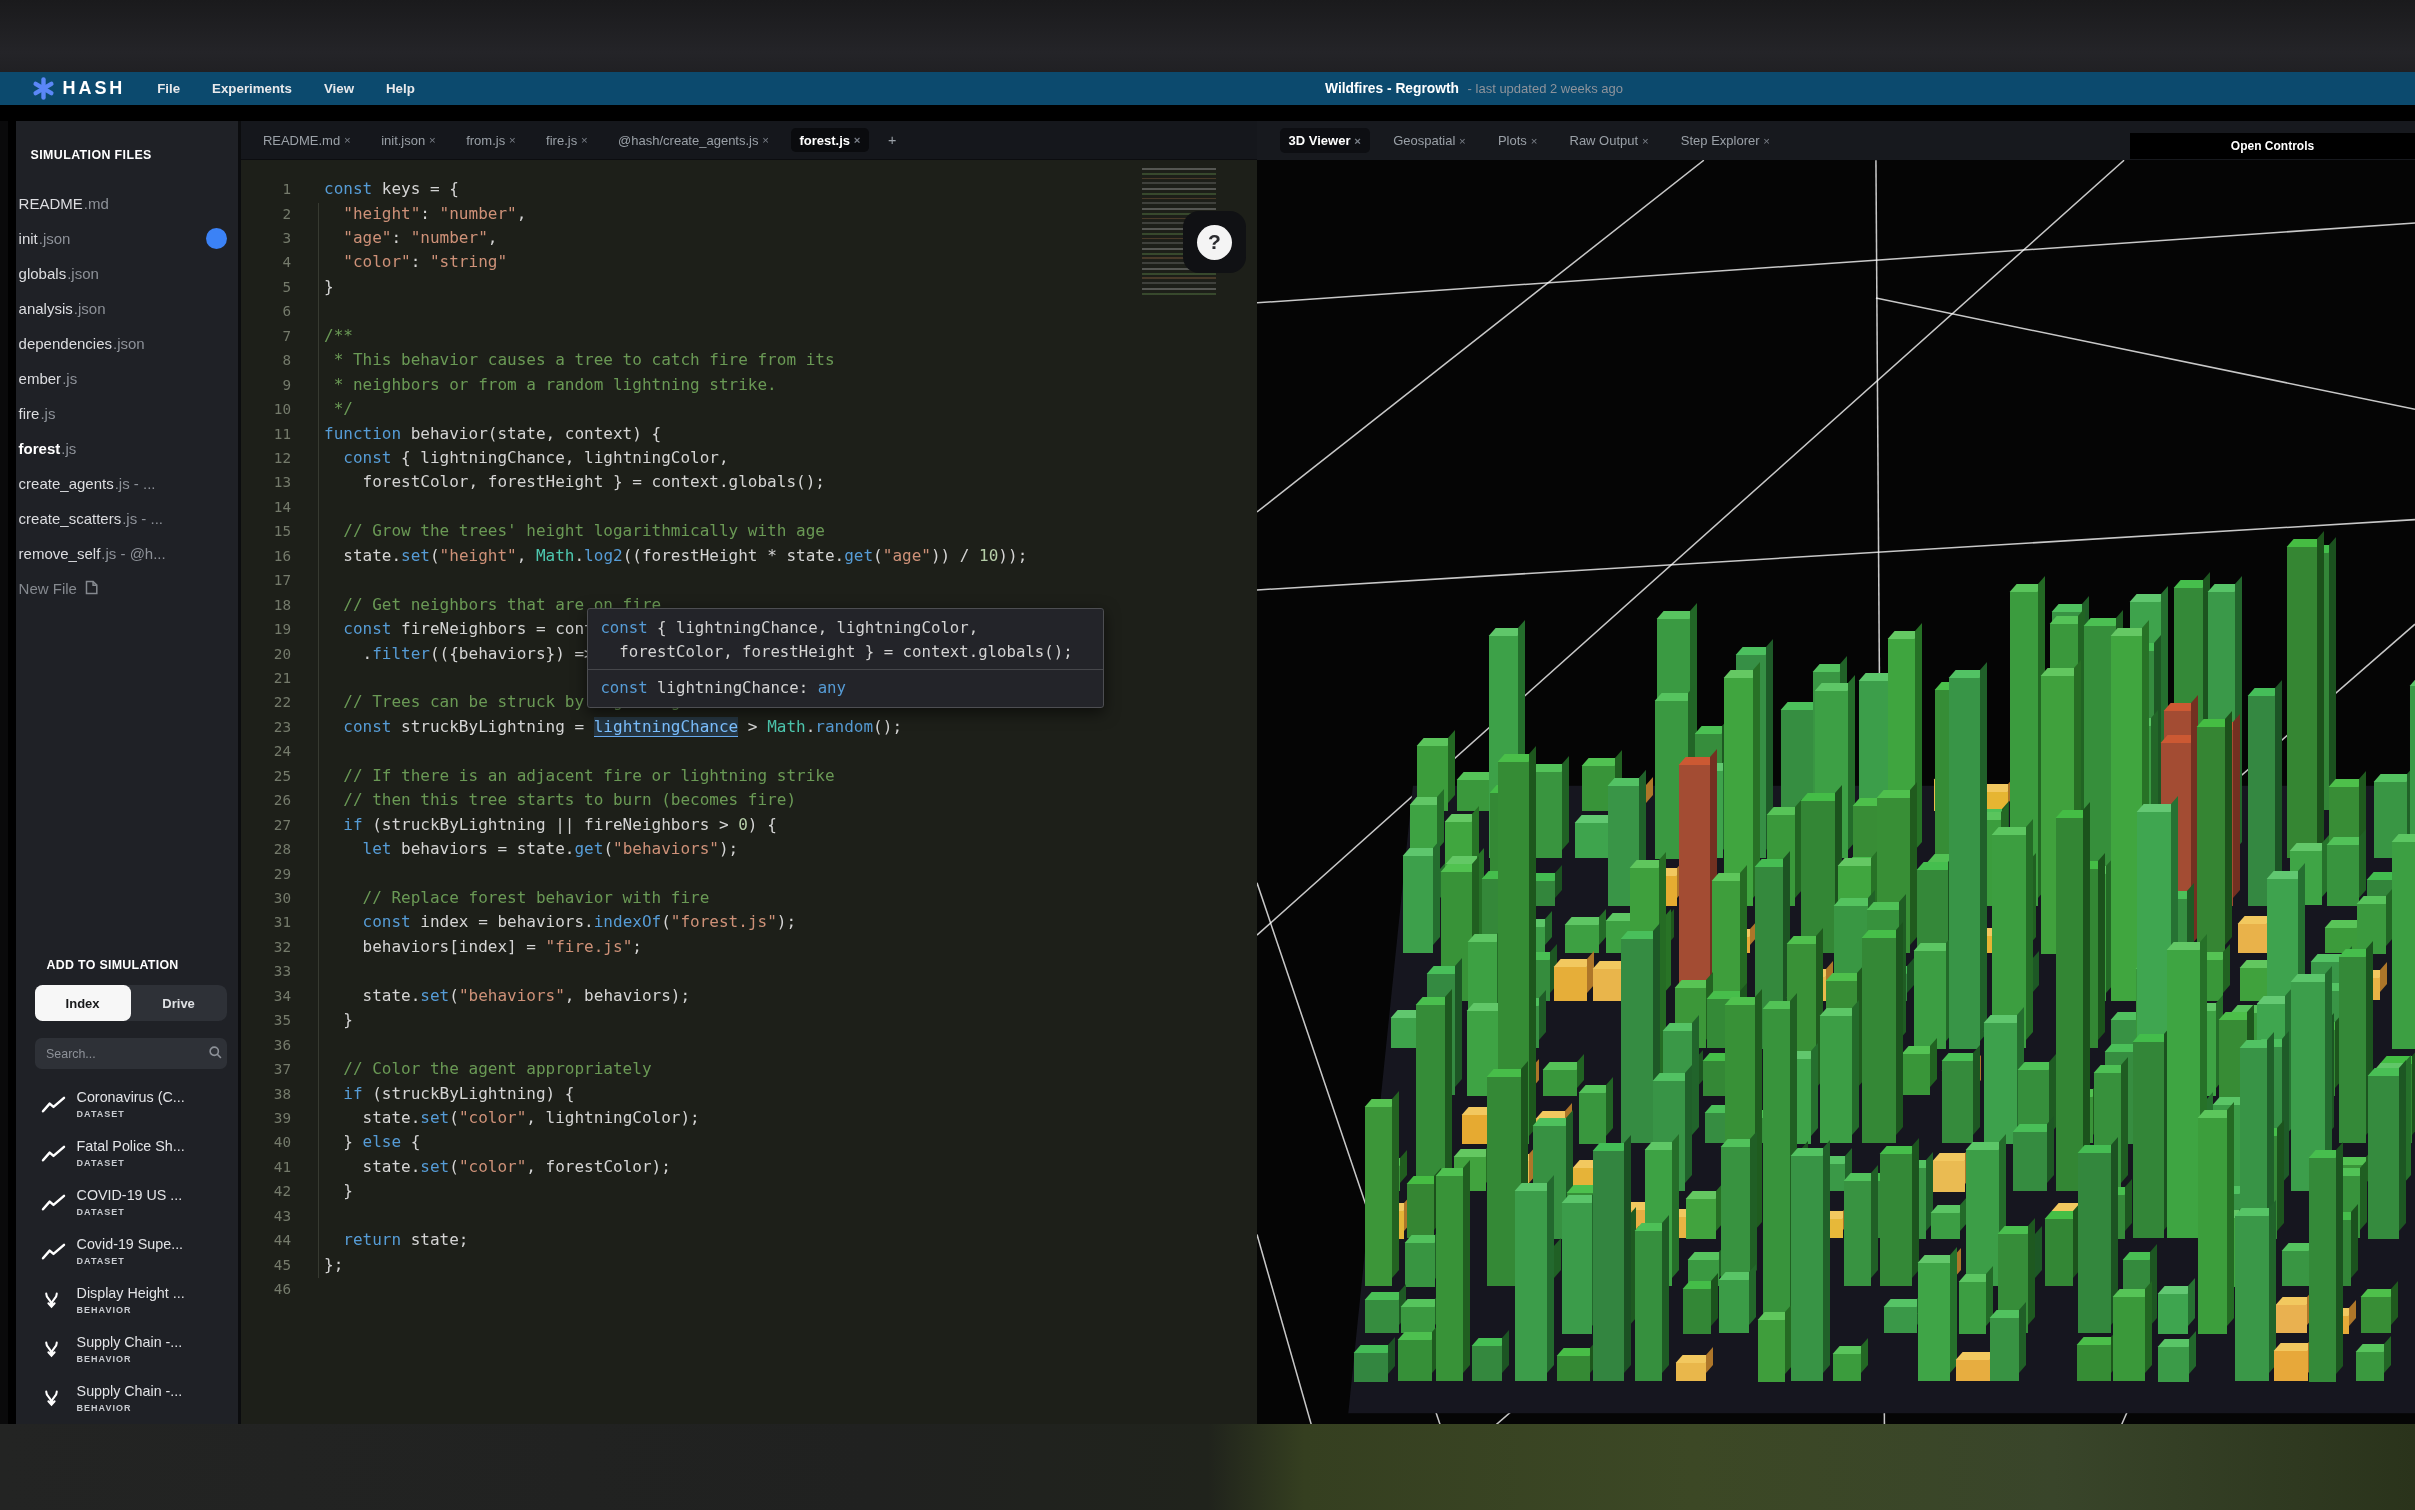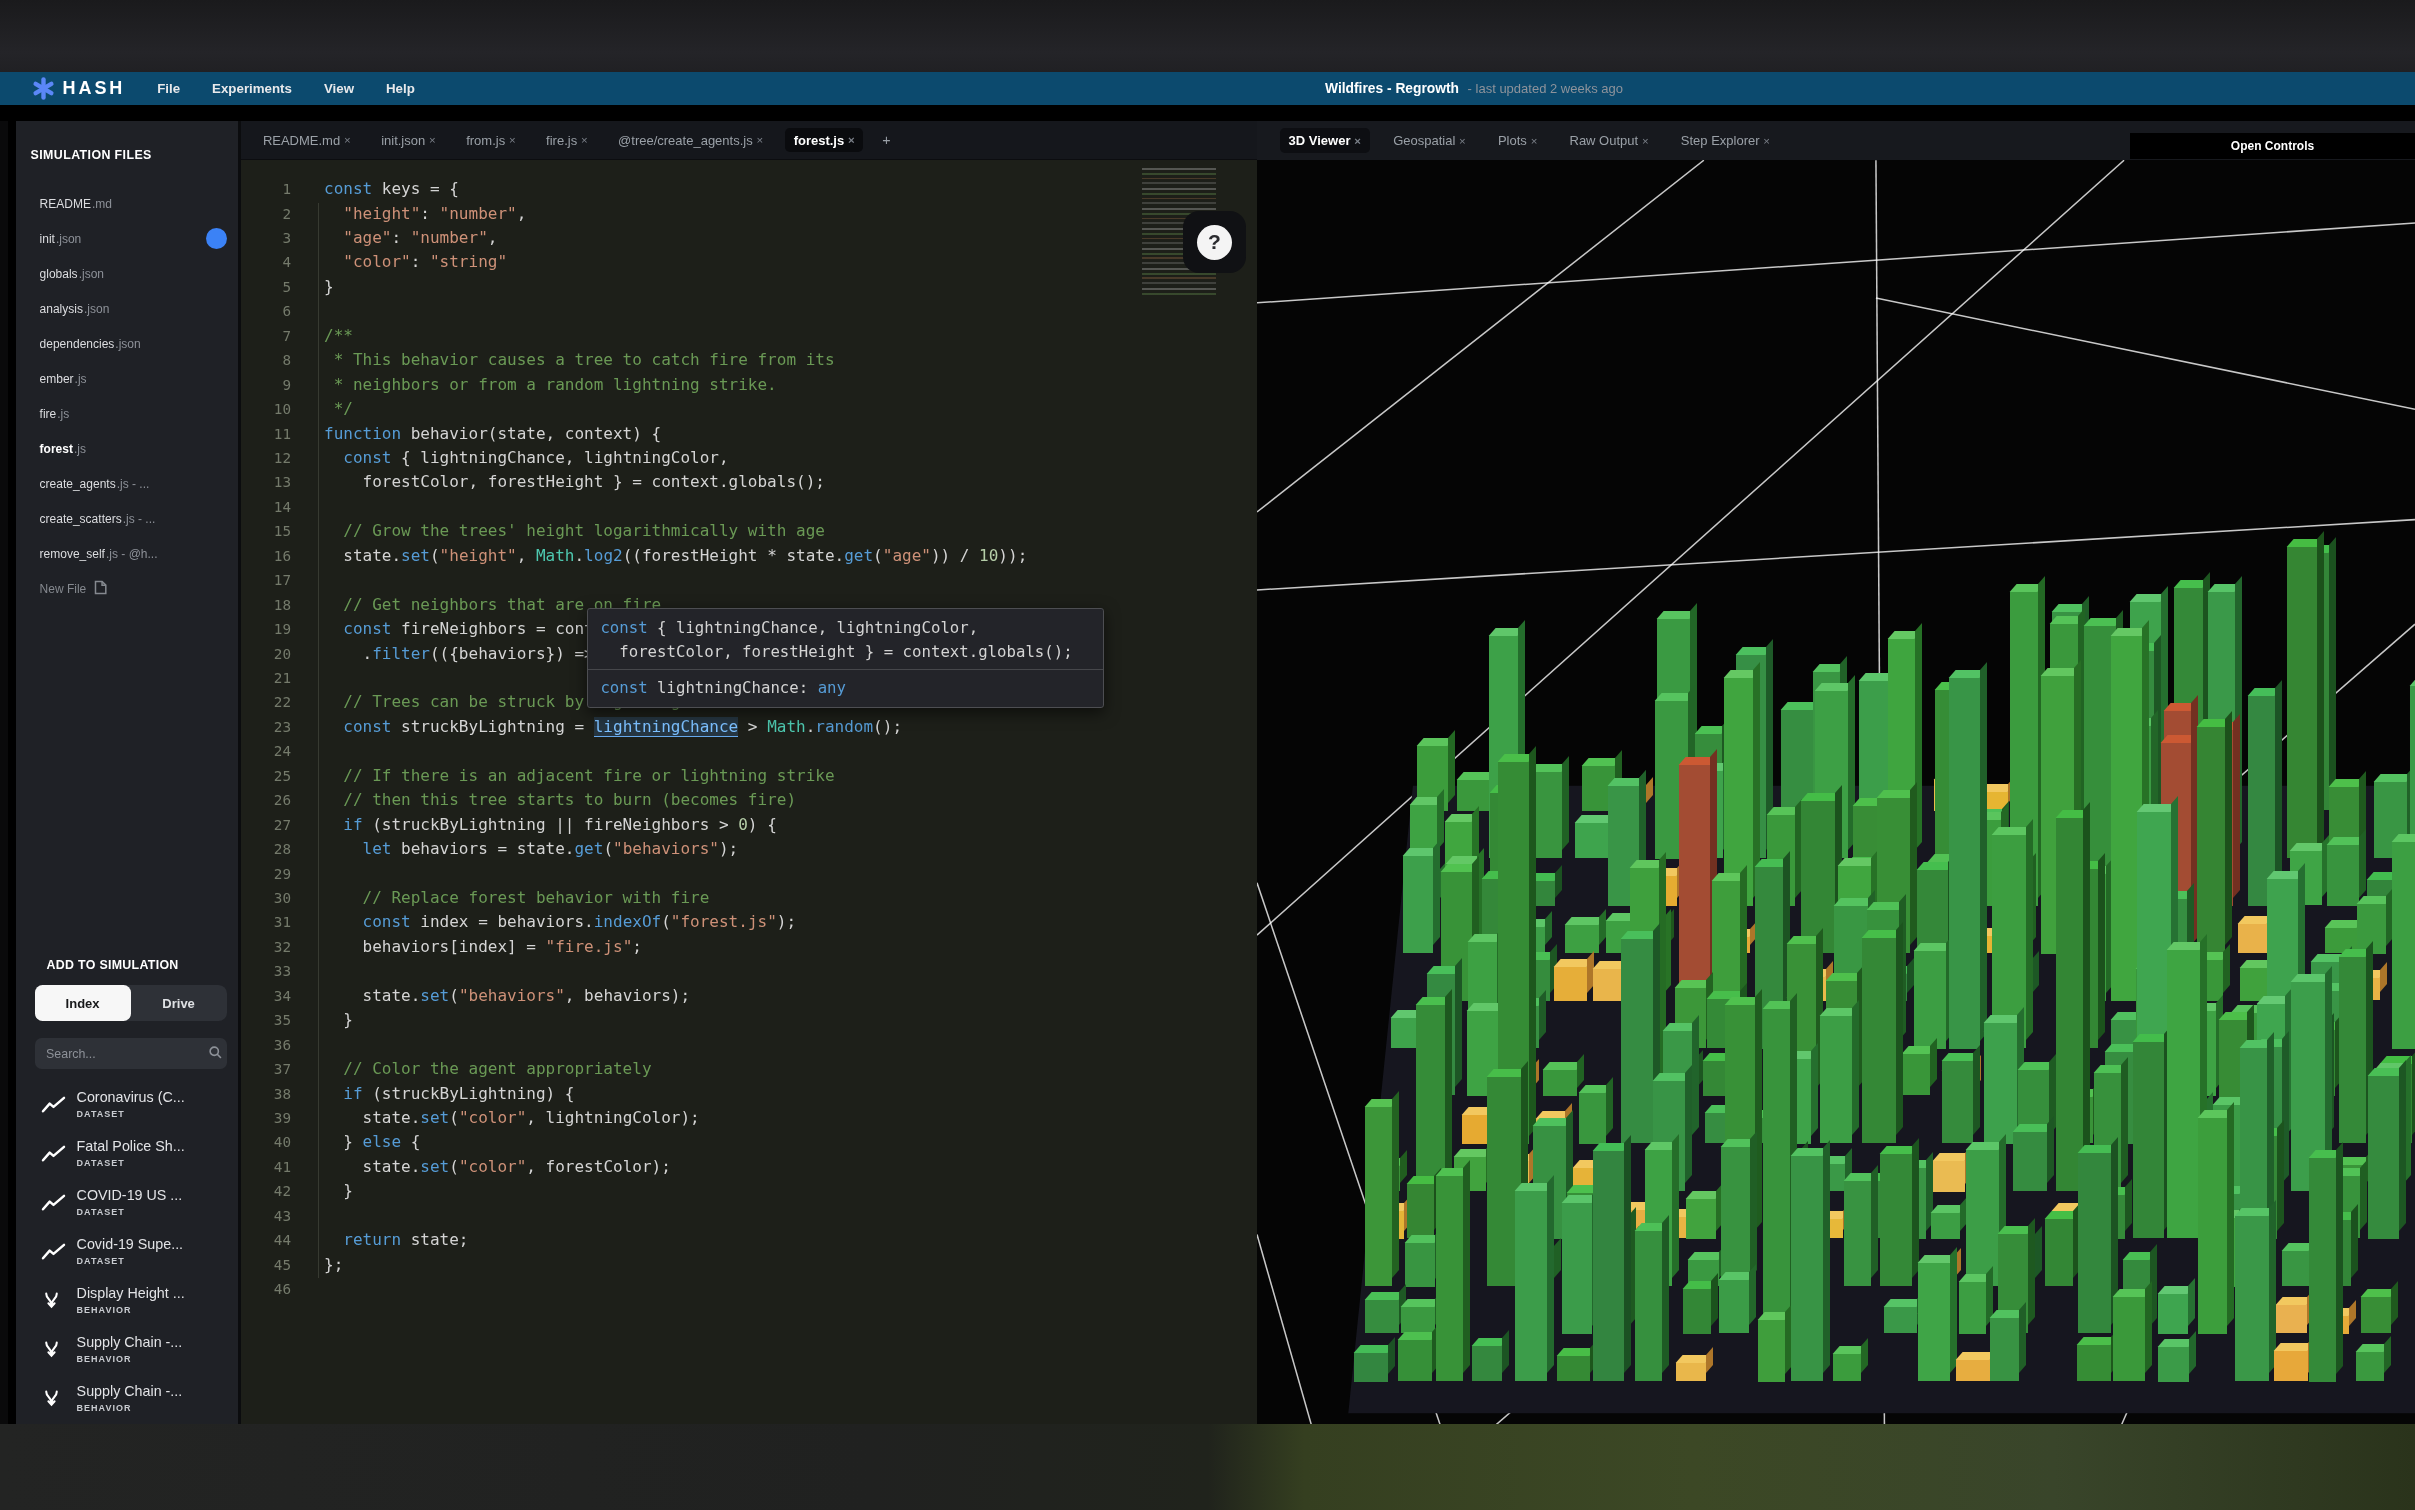--- a/index.html
+++ b/index.html
@@ -24,21 +24,21 @@
   .menu-item{font-size:13.3px;font-weight:bold;color:#e8e9eb;cursor:default;}
   #doc-title{position:absolute;left:1325px;top:0;height:33px;display:flex;align-items:center;}
   #doc-title .t{font-size:13.8px;font-weight:bold;color:#fff;}
   #doc-title .s{font-size:13px;color:#8e939b;margin-left:8.6px;}
 
   
   #left-edge{left:0;top:121px;width:7.6px;height:1303px;background:#0a0a0b;}
   #sidebar{left:7.6px;top:121px;width:230px;height:1303px;background:#1f2126;overflow:hidden;margin-left:8px;}
   #files-header{position:absolute;left:15px;top:27px;font-size:12.4px;font-weight:bold;letter-spacing:0.4px;color:#fff;}
   #file-list{position:absolute;left:0;top:65px;width:100%;}
-  .file-row{position:relative;height:35px;display:flex;align-items:center;padding-left:24px;font-size:12px;cursor:pointer;}
+  .file-row{position:relative;height:35px;display:flex;align-items:center;padding-left:3px;font-size:15px;cursor:pointer;}
   .file-row .fname{color:#dcdde0;}
   .file-row.active .fname{color:#fff;font-weight:bold;}
   .file-row .fext{color:#8d9198;margin-left:1px;}
   .file-row .dot{position:absolute;right:19px;width:21px;height:21px;border-radius:50%;background:#3b82f6;}
   .file-row.newfile .fname{color:#85898f;}
   .file-row.newfile svg{margin-left:7.6px;}
 
   #add-header{position:absolute;left:31px;top:837px;font-size:12.4px;font-weight:bold;color:#fff;letter-spacing:0.3px;}
   #seg-control{position:absolute;left:19px;top:864px;width:192px;height:36px;background:#2e3137;border-radius:8.6px;display:flex;padding:0;box-sizing:border-box;}
   .seg{flex:1;display:flex;align-items:center;justify-content:center;font-size:13px;font-weight:bold;color:#dfe1e4;border-radius:7.6px;cursor:pointer;}
@@ -283,21 +283,21 @@
       </div>
       <div class="etab">
         <span>from.js</span>
         <span class="x">×</span>
       </div>
       <div class="etab">
         <span>fire.js</span>
         <span class="x">×</span>
       </div>
       <div class="etab">
-        <span>@tree/create_agents.js</span>
+        <span>@hash/create_agents.js</span>
         <span class="x">×</span>
       </div>
       <div class="etab active">
         <span>forest.js</span>
         <span class="x">×</span>
       </div>
       <div id="new-tab">+</div>
     </div>
   <div id="indent-guide"></div>
   <div id="code" style="height: 1142px;">

